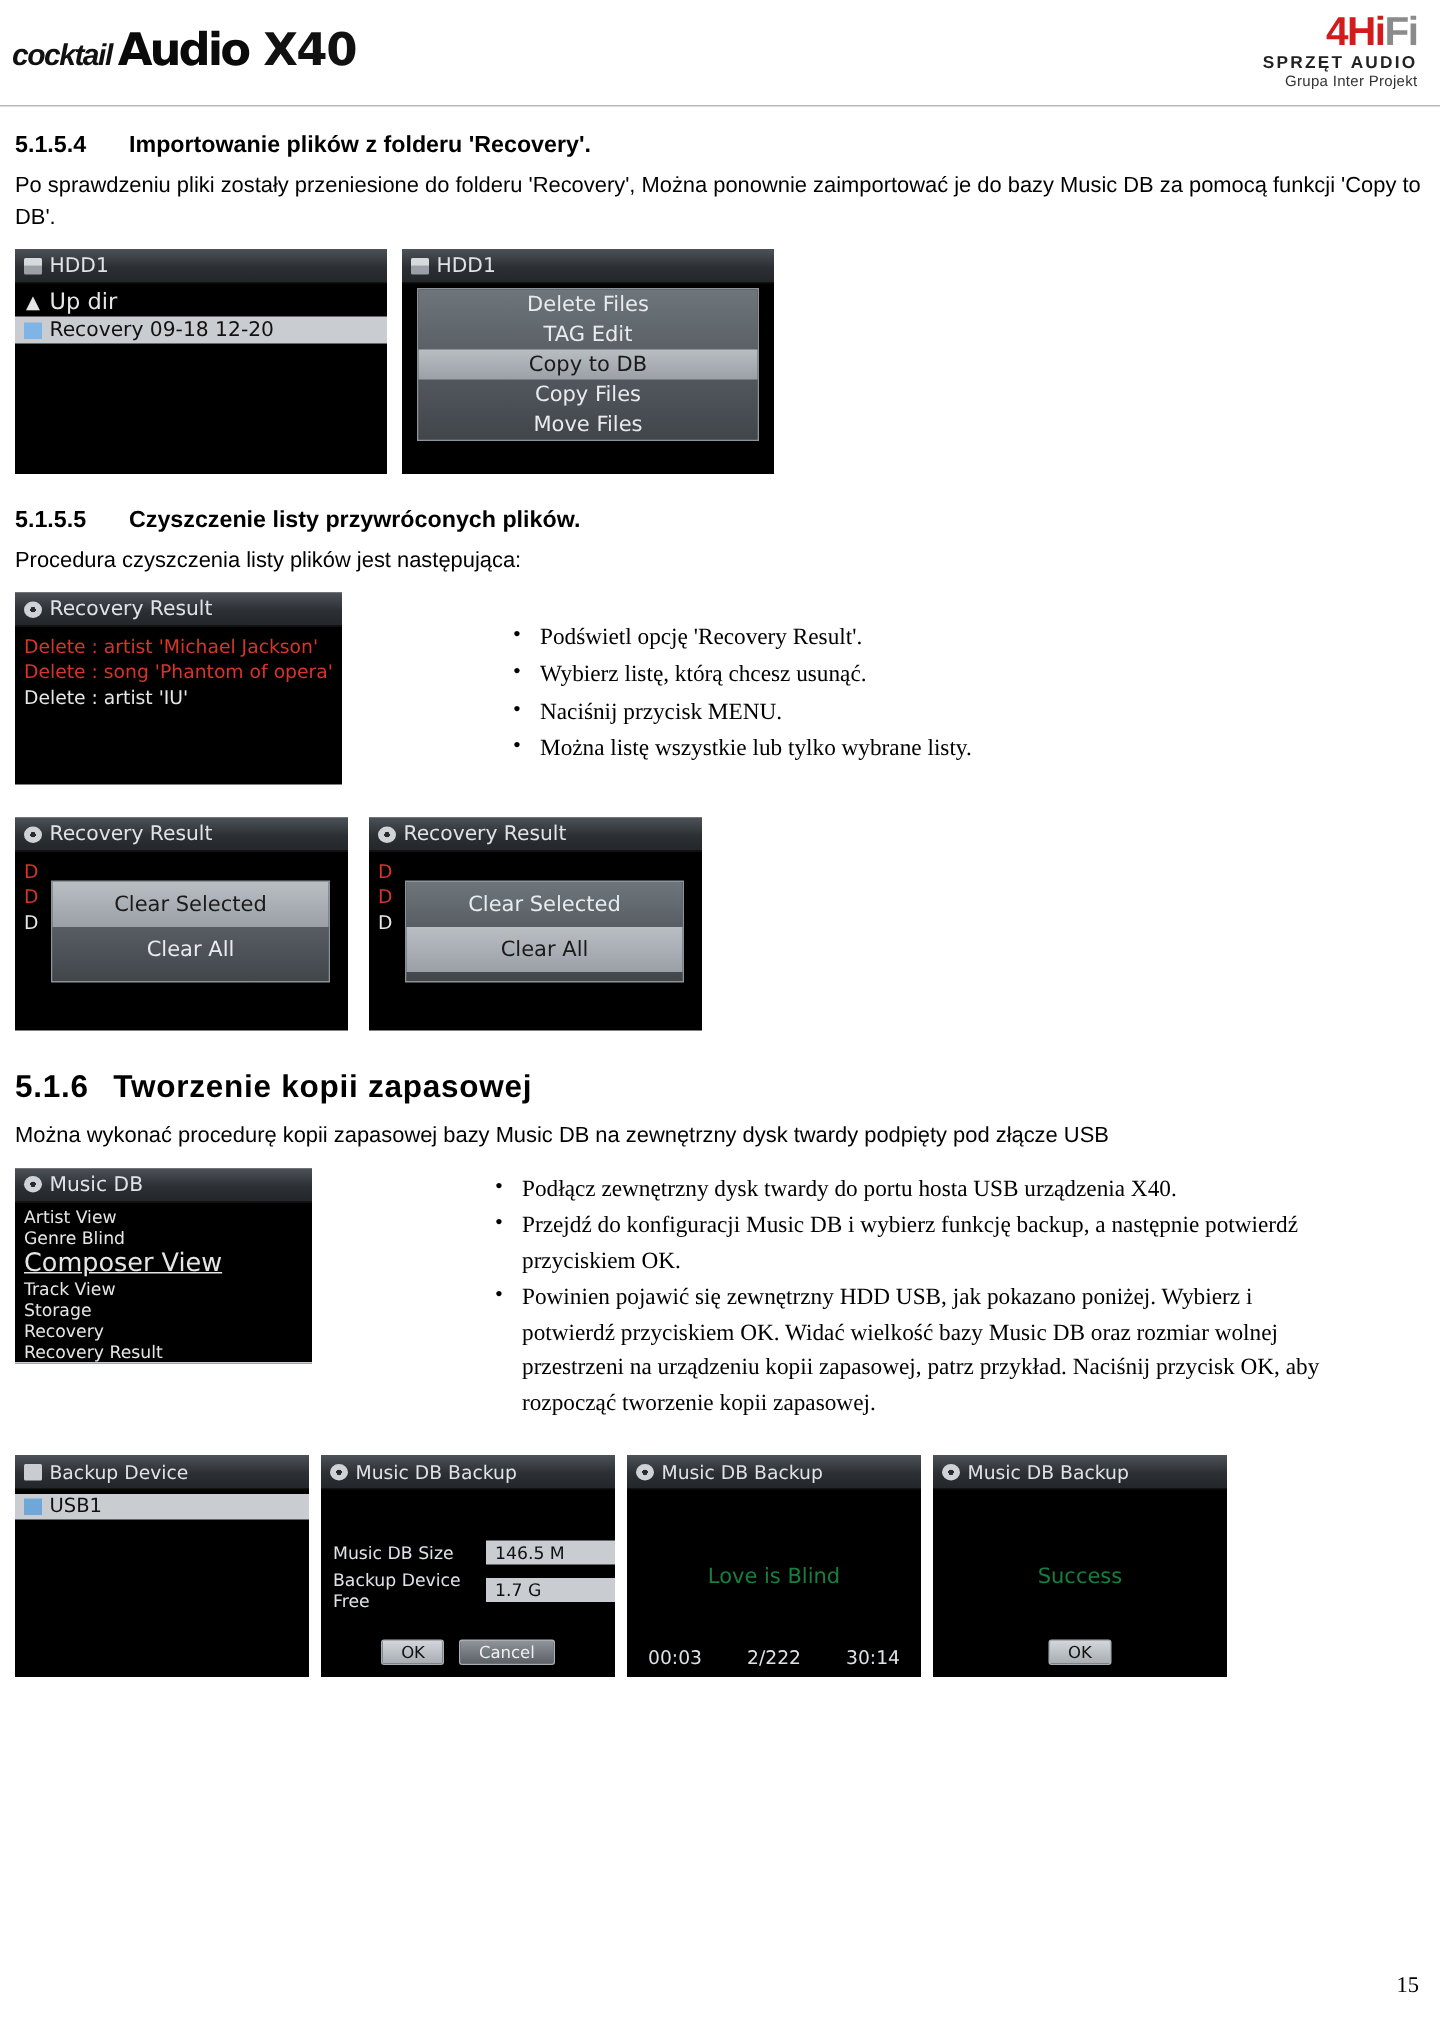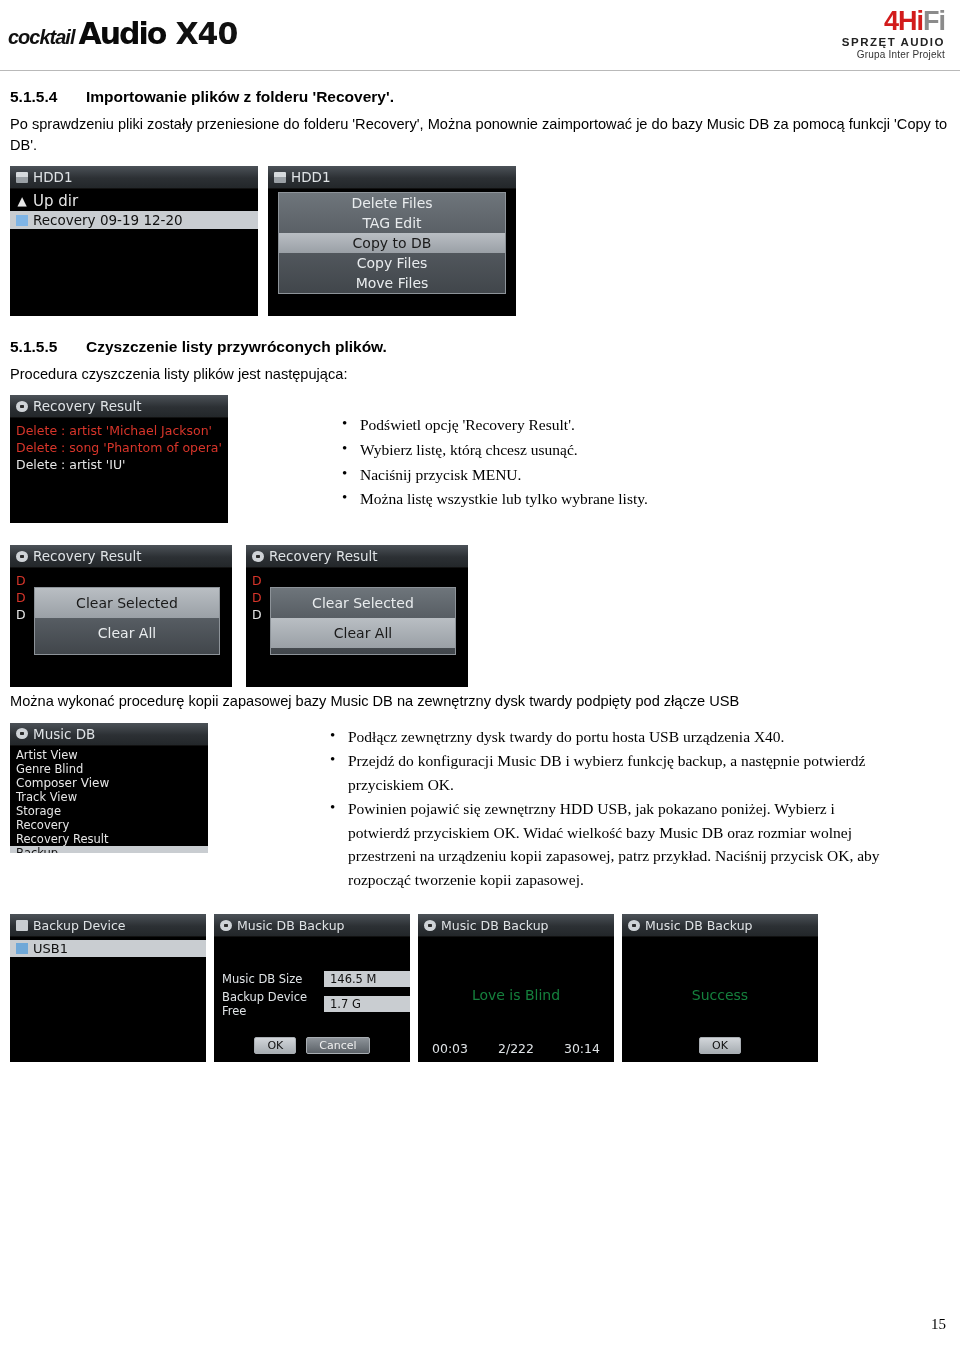--- a/index.html
+++ b/index.html
@@ -331,21 +331,21 @@
         <span class="tb-icon hdd"></span>
         <span>HDD1</span>
       </div>
       <div class="rowlist">
         <div class="row">
           <span class="ricon up">▲</span>
           <span style="font-size:15px;">Up dir</span>
         </div>
         <div class="row sel">
           <span class="ricon"></span>
-          <span>Recovery 09-19 12-20</span>
+          <span>Recovery 09-18 12-20</span>
         </div>
       </div>
     </div>
 
     <div class="shot" style="width:248px;height:150px;margin-left:10px;">
       <div class="titlebar">
         <span class="tb-icon hdd"></span>
         <span>HDD1</span>
       </div>
       <div class="popup" style="left:10px;right:10px;top:26px;bottom:22px;">
@@ -410,36 +410,40 @@
         <div class="redline" style="color:#d8352a;">D</div>
         <div class="whiteline">D</div>
       </div>
       <div class="popup" style="left:24px;right:12px;top:42px;height:68px;">
         <div class="pitem" style="padding:7px 0;">Clear Selected</div>
         <div class="pitem sel" style="padding:7px 0;">Clear All</div>
       </div>
     </div>
   </div>
 
+  <h2 class="big-head">
+    <span>5.1.6</span>
+    <span style="margin-left:10px;">Tworzenie kopii zapasowej</span>
+  </h2>
   <p class="body-text">Można wykonać procedurę kopii zapasowej bazy Music DB na zewnętrzny dysk twardy podpięty pod złącze USB</p>
 
   <div class="figrow" style="margin-top:6px; align-items:flex-start;">
     <div class="shot" style="width:198px;height:130px;">
       <div class="titlebar">
         <span class="tb-icon disc"></span>
         <span>Music DB</span>
       </div>
       <div style="padding-top:2px;">
         <div class="row" style="font-size:11.5px;padding:0px 4px 0 6px;">
             <span>Artist View</span>
           </div>
         <div class="row" style="font-size:11.5px;padding:0px 4px 0 6px;">
             <span>Genre Blind</span>
           </div>
-        <div class="row" style="font-size:12px;padding:0px 4px 0 6px;">
+        <div class="row" style="font-size:17px;padding:0px 4px 0 6px;text-decoration:underline;">
             <span>Composer View</span>
           </div>
         <div class="row" style="font-size:11.5px;padding:0px 4px 0 6px;">
             <span>Track View</span>
           </div>
         <div class="row" style="font-size:11.5px;padding:0px 4px 0 6px;">
             <span>Storage</span>
           </div>
         <div class="row" style="font-size:11.5px;padding:0px 4px 0 6px;">
             <span>Recovery</span>

